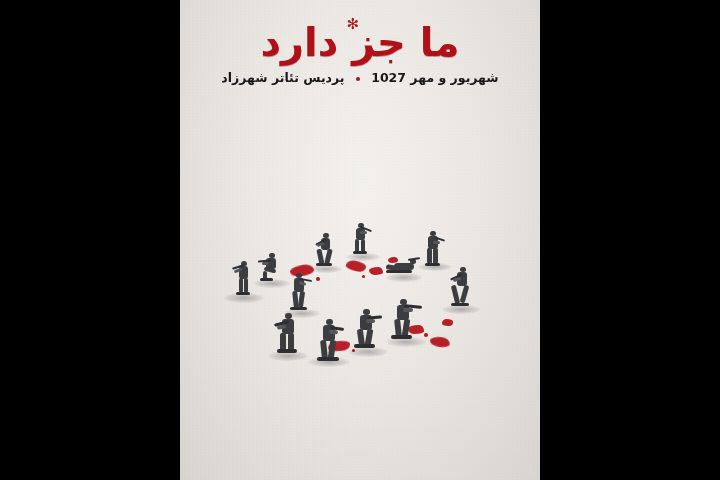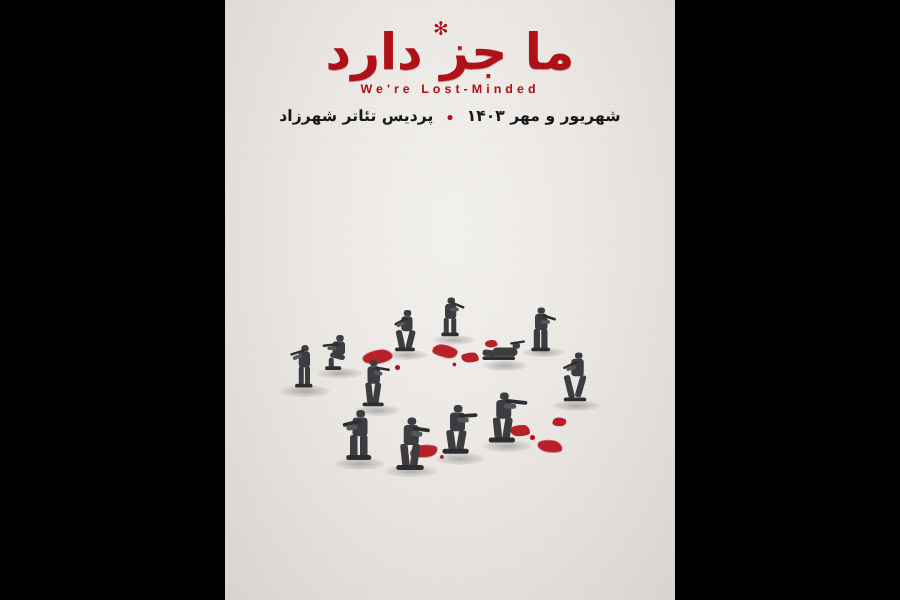--- a/index.html
+++ b/index.html
@@ -155,23 +155,22 @@
 <body>
 
 <div id="stage">
   <div id="poster">
 
     <div class="title-block">
       <div style="position:relative; display:inline-block;">
         <span class="title-asterisk">✻</span>
         <div class="title-fa">ما جز دارد</div>
       </div>
-      <div class="title-en">We're Lost-Minded</div>
       <div class="date-row">
-        <span>شهریور و مهر ۱۴۰۳</span>
+        <span>شهریور و مهر 1027</span>
         <span class="date-sep"></span>
         <span>پردیس تئاتر شهرزاد</span>
       </div>
     </div>
 
     <div class="scene">
 
       <div class="blood" style="left:110px; top:42px; width:24px; height:11px; transform:rotate(-8deg);"></div>
       <div class="blood b2" style="left:166px; top:38px; width:20px; height:10px; transform:rotate(12deg);"></div>
       <div class="blood b3" style="left:189px; top:44px; width:14px; height:8px;"></div>

